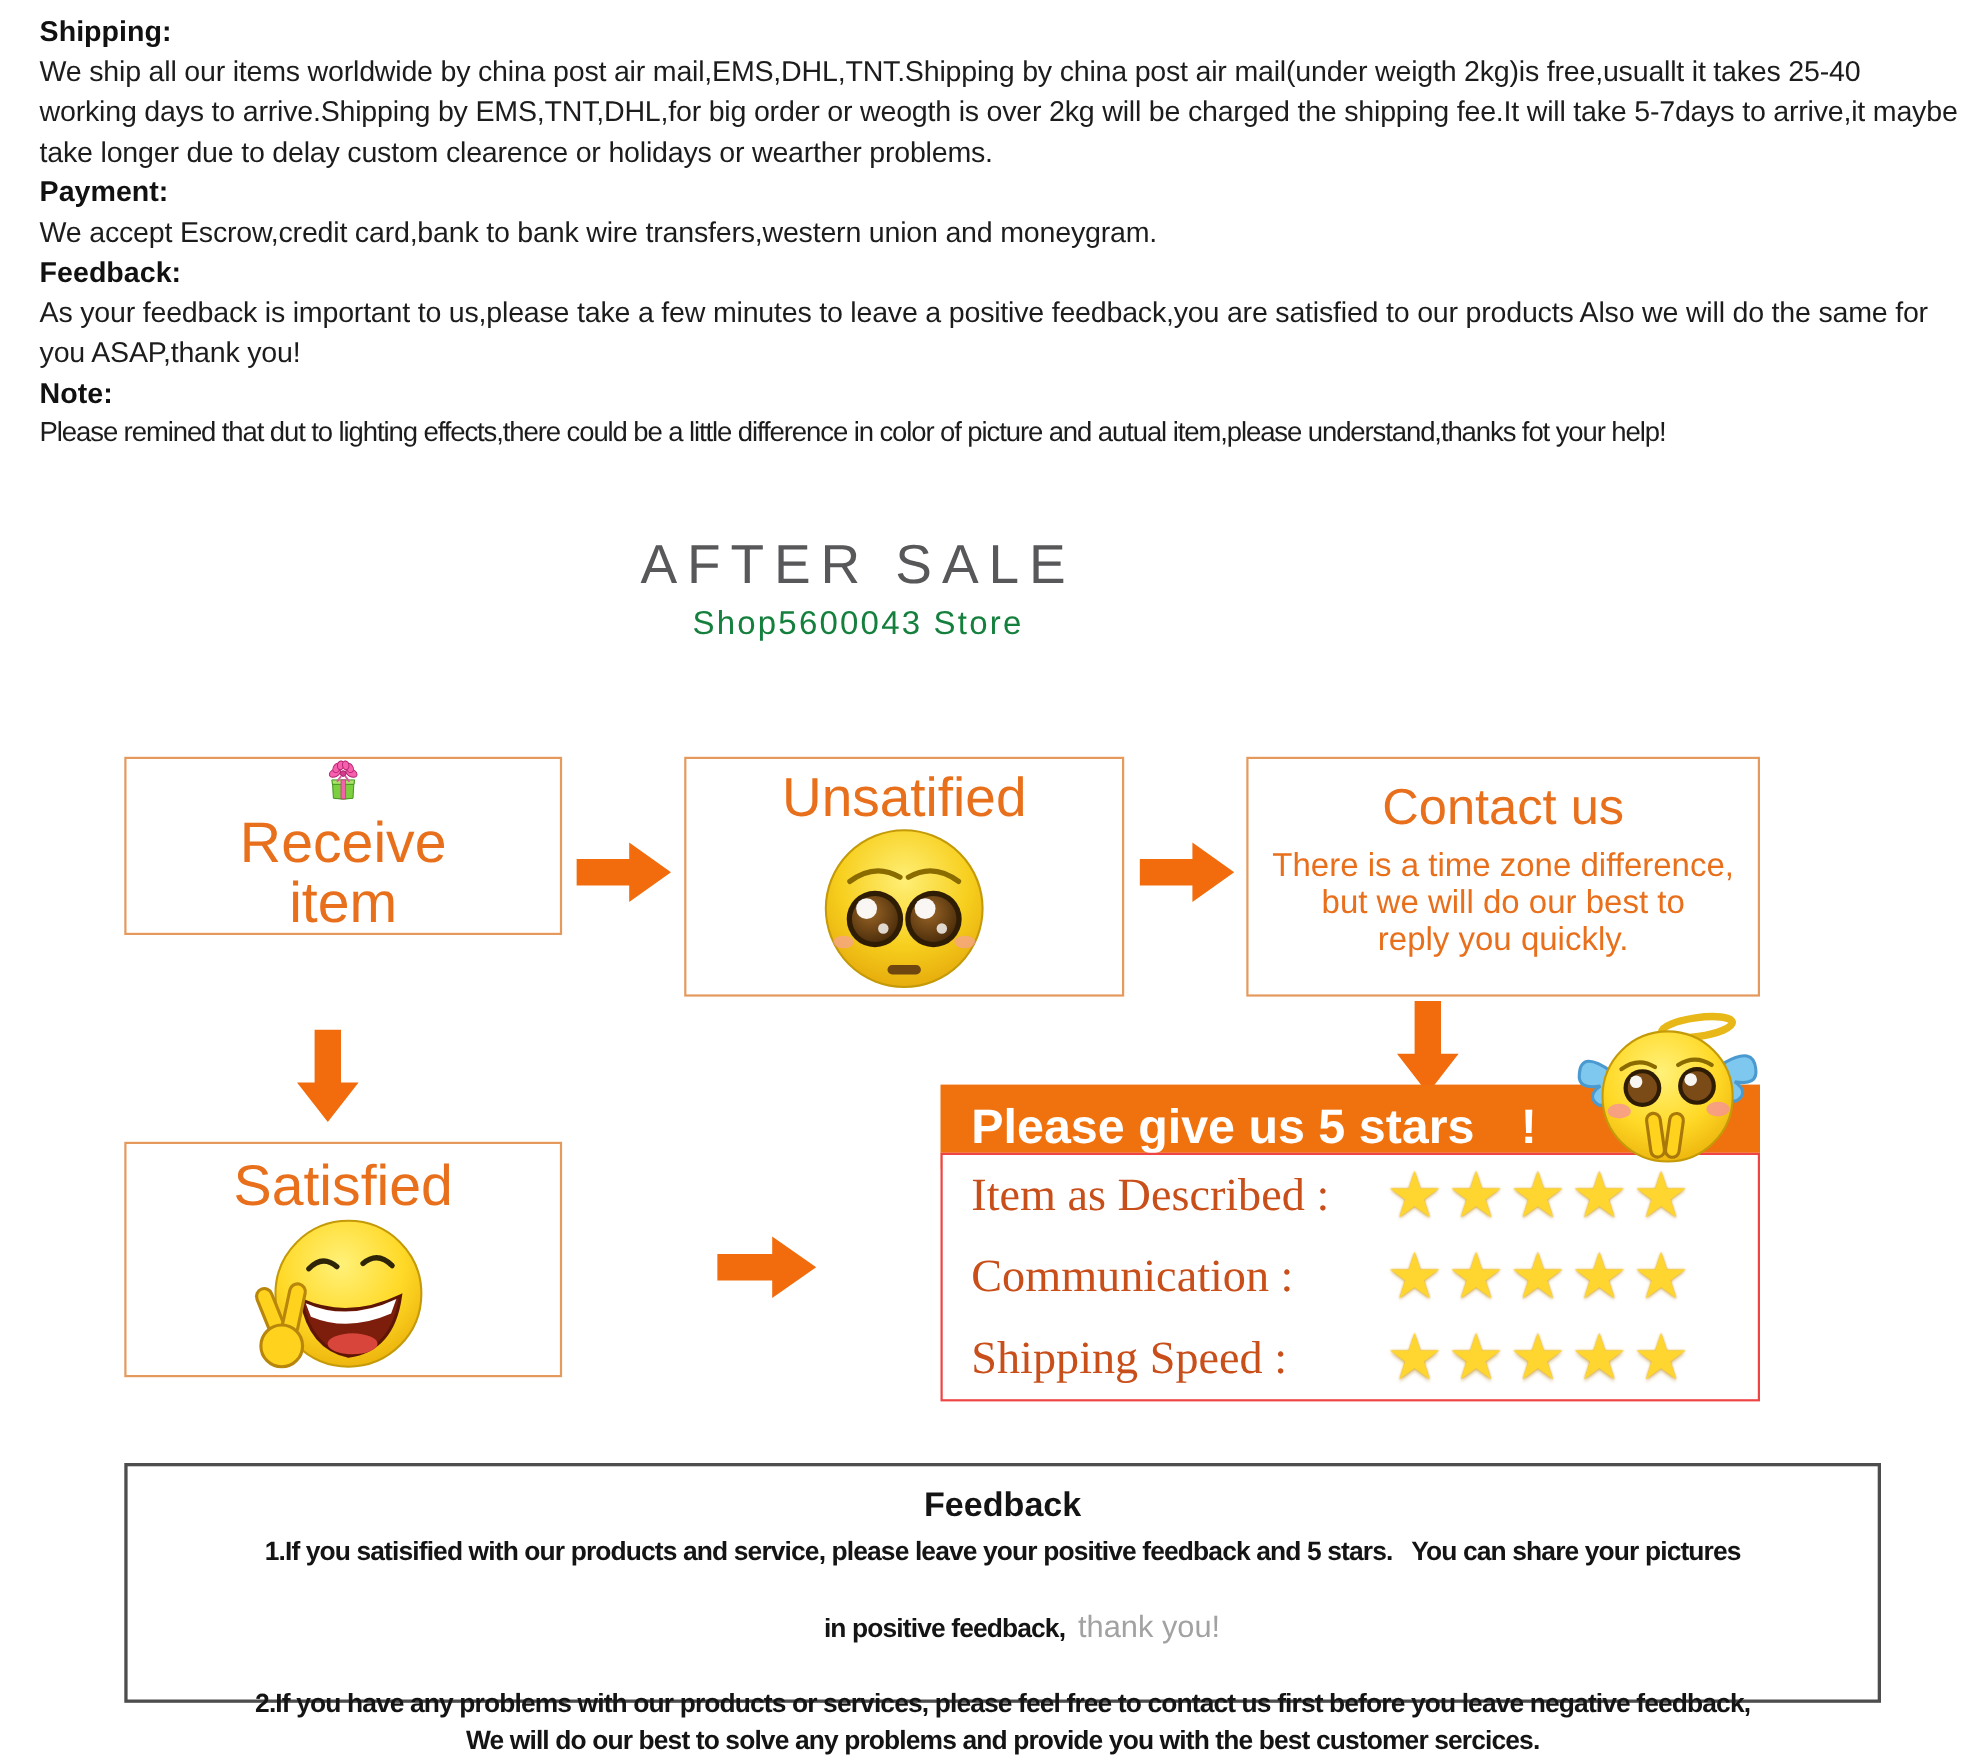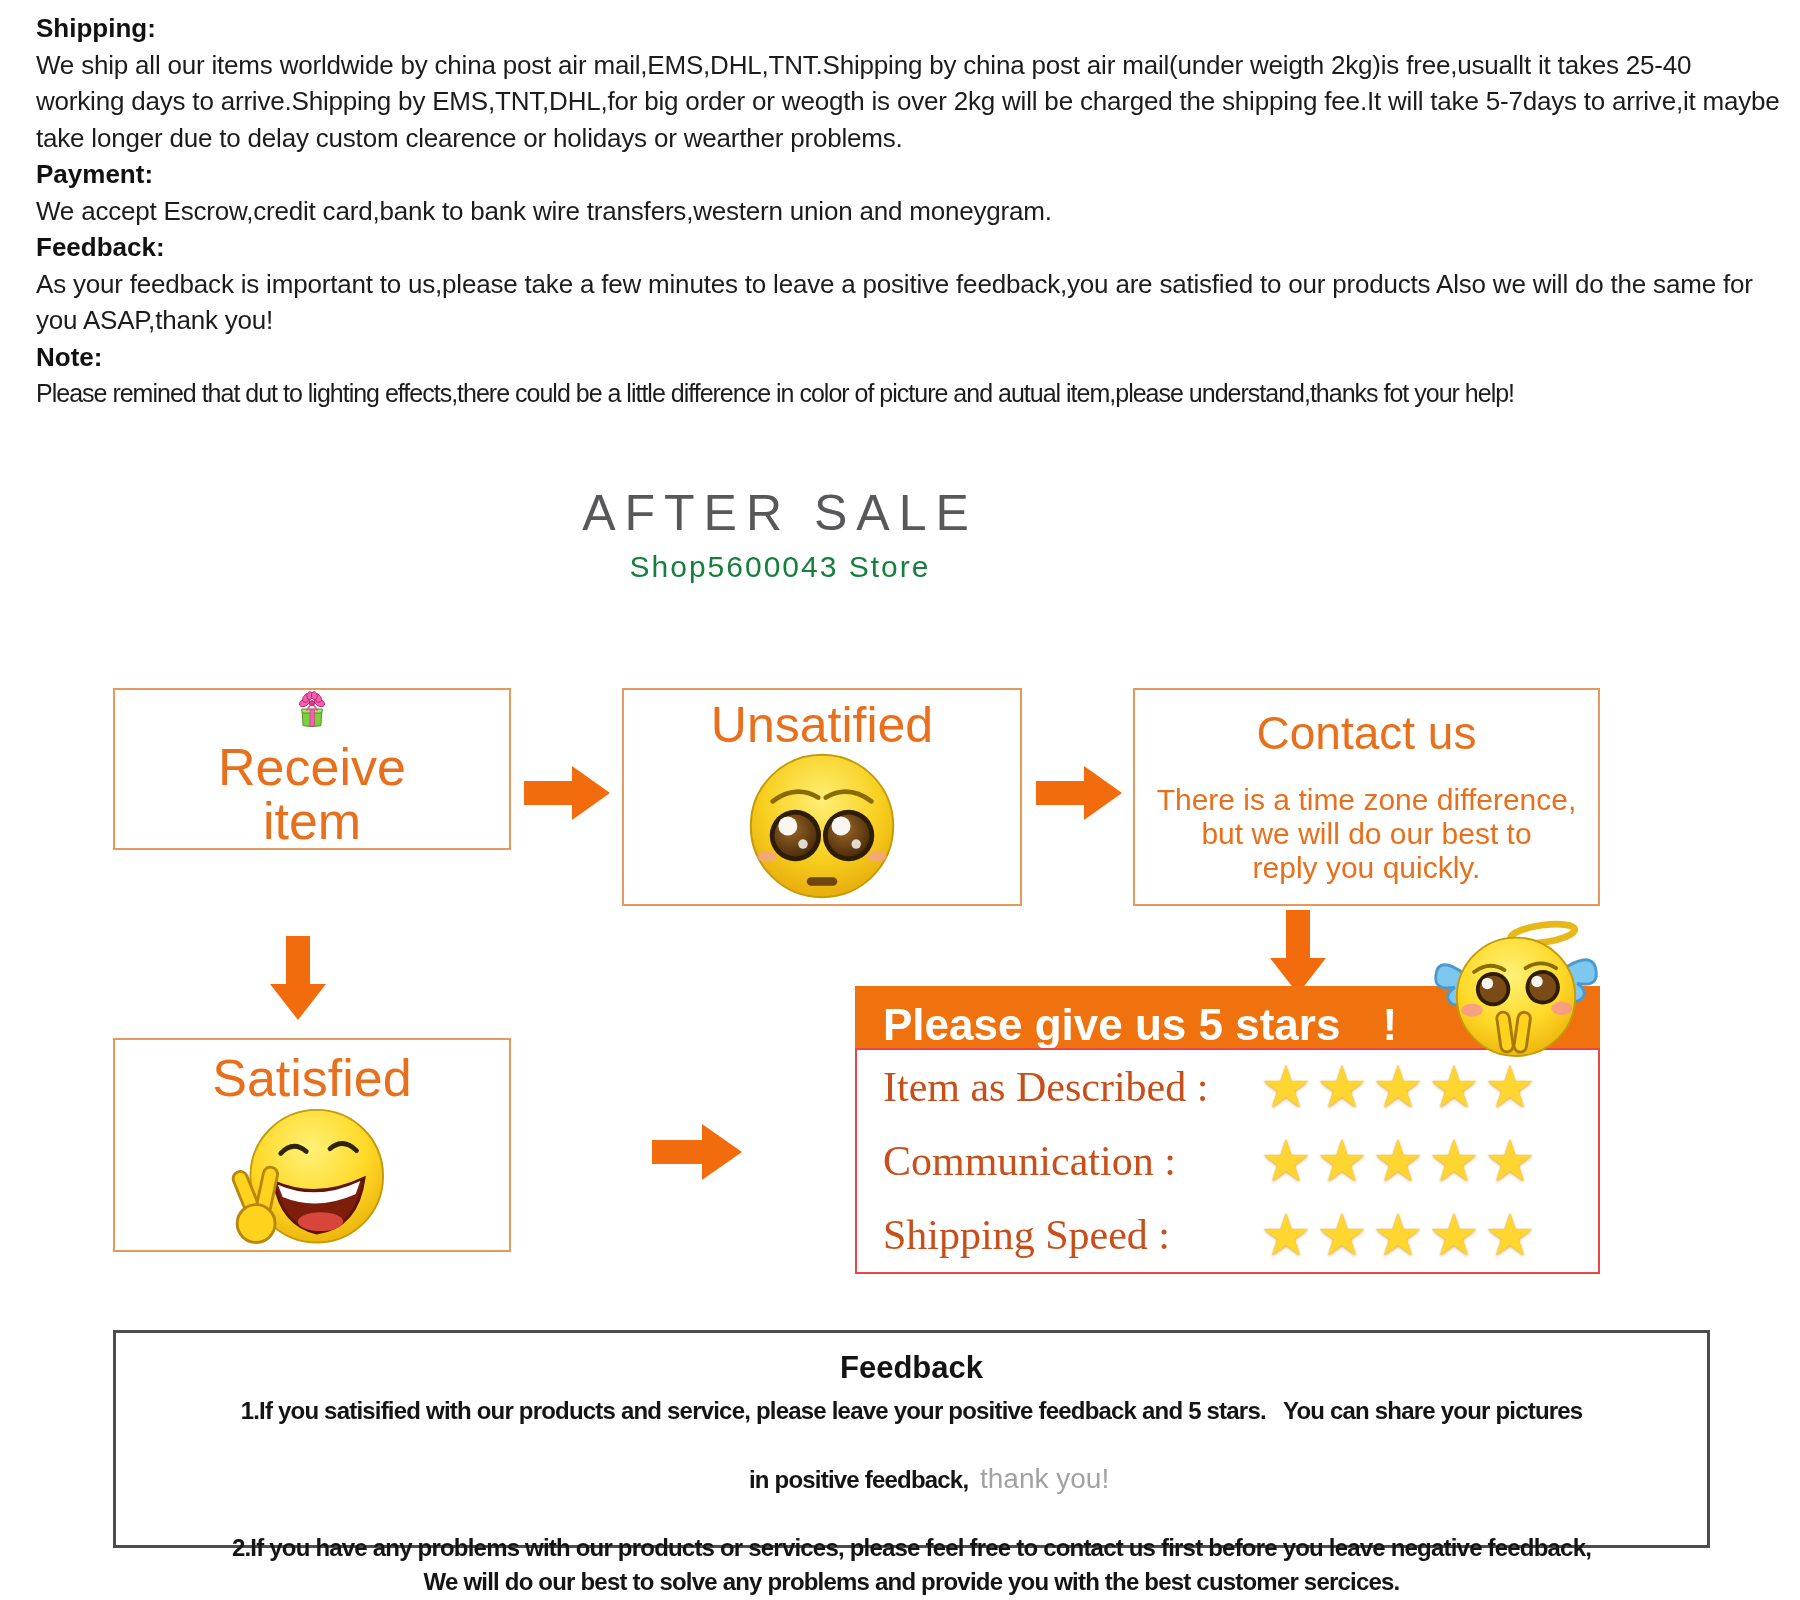--- a/index.html
+++ b/index.html
@@ -24,21 +24,21 @@
   
   .flow-box { position:absolute; background:#fff; border:2px solid #e59a5c; }
   .box-receive { left:113px; top:688px; width:398px; height:162px;
                  display:flex; align-items:center; justify-content:space-between; gap:12px;flex-direction:column; }
   .receive-text { color:#e8701c; font-size:52px; line-height:54px; text-align:center; }
 
   .box-unsat { left:622px; top:688px; width:400px; height:218px; text-align:center; }
   .unsat-title { color:#e8701c; font-size:50px; margin-top:6px; }
 
   .box-contact { left:1133px; top:688px; width:467px; height:218px; text-align:center; color:#e8701c; }
-  .contact-title { font-size:46px; margin-top:16px; margin-bottom:23px; }
+  .contact-title { font-size:46px; margin-top:16px; margin-bottom:10px; }
   .contact-line  { font-size:30px; line-height:34px; }
 
   .box-satisfied { left:113px; top:1038px; width:398px; height:214px; text-align:center; }
   .sat-title { color:#e8701c; font-size:52px; margin-top:8px; }
 
   
   .arrow { position:absolute; z-index:0; }
 
   
   .banner { position:absolute; left:855px; top:986px; width:745px; height:77px;

